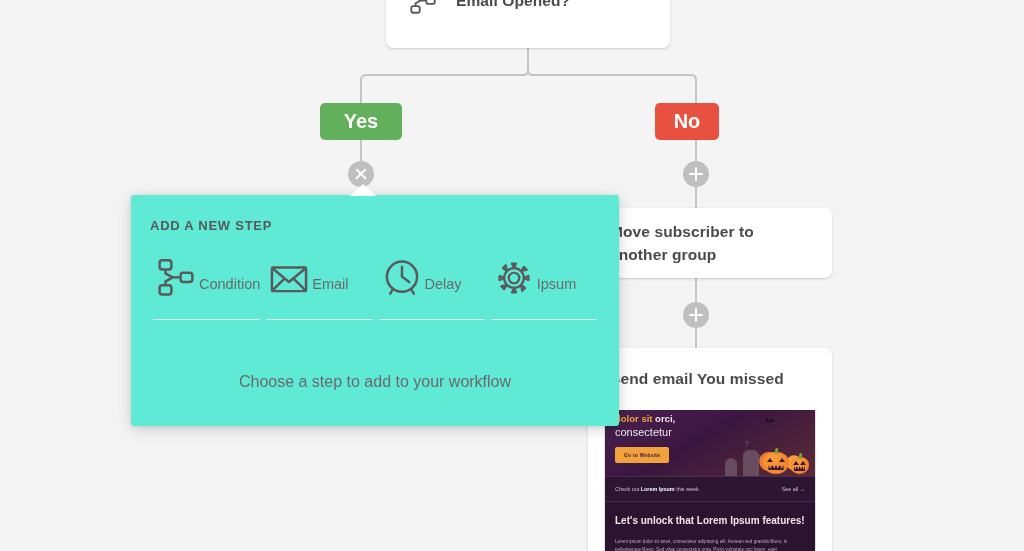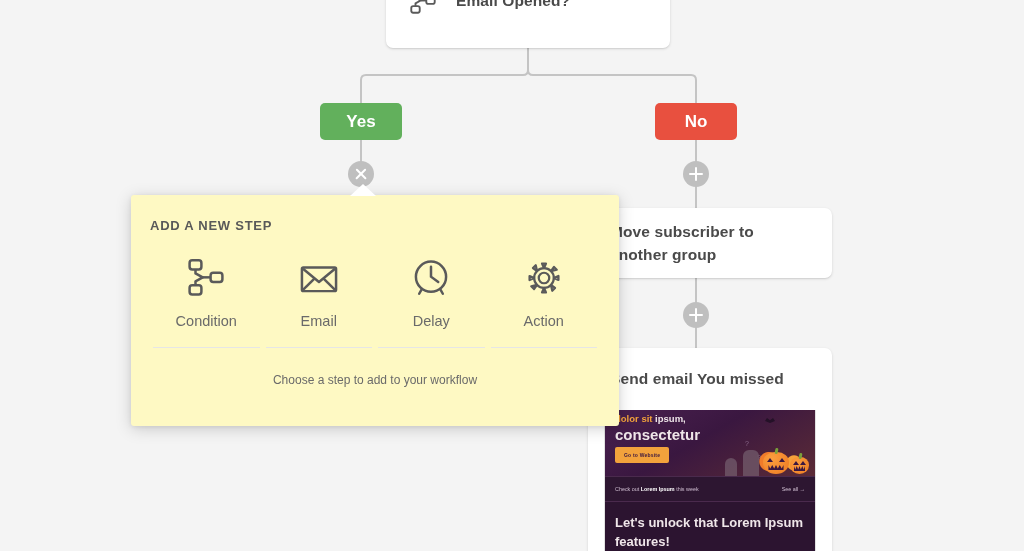--- a/index.html
+++ b/index.html
@@ -118,22 +118,22 @@
   }
   .hero-l1 {
     font-size: 9.5px;
     font-weight: bold;
     color: #f2a23c;
     line-height: 1.15;
     white-space: nowrap;
   }
   .hero-l1 span.dim { color: #efe6e9; }
   .hero-l2 {
-    font-size: 15px;
-    font-weight: bold;
+    font-size: 11px;
+    font-weight: normal;
     color: #efe6e9;
     line-height: 1.3;
   }
   .hero-btn {
     position: absolute;
     left: 10px;
     top: 37px;
     background: #f2a23c;
     color: #3a1740;
     font-size: 5px;
@@ -210,52 +210,52 @@
     align-items: center;
     justify-content: space-between;
     padding: 0 10px;
   }
   .mail-bar-left { font-size: 5.4px; color: #cdbccf; }
   .mail-bar-left b { color: #ffffff; }
   .mail-bar-right { font-size: 5.4px; color: #cdbccf; }
 
   .mail-body { padding: 12px 10px 0 10px; background: #2c1430; height: 106px; }
   .mail-h {
-    font-size: 13px;
+    font-size: 10px;
     font-weight: bold;
     color: #efe6e9;
     line-height: 1.45;
   }
   .mail-p {
     margin-top: 9px;
     font-size: 4.6px;
     color: #b9a6bd;
     line-height: 1.85;
   }
 
   
   .branch-btn {
     position: absolute;
     border-radius: 5px;
     color: #ffffff;
-    font-size: 17px;
+    font-size: 20px;
     font-weight: bold;
     display: flex;
     align-items: center;
     justify-content: center;
     z-index: 3;
   }
   .branch-yes {
     left: 320px; top: 103px;
     width: 82px; height: 37px;
     background: #62b05c;
   }
   .branch-no {
     left: 655px; top: 103px;
-    width: 82px; height: 37px;
+    width: 64px; height: 37px;
     background: #e8503f;
   }
 
   
   .node {
     position: absolute;
     width: 26px; height: 26px;
     border-radius: 50%;
     background: #bfbfbf;
     z-index: 4;
@@ -281,21 +281,21 @@
   .node-no  { left: 683px; top: 161px; }
   .node-no2 { left: 683px; top: 302px; }
 
   
   .popup {
     position: absolute;
     left: 131px;
     top: 195px;
     width: 488px;
     height: 231px;
-    background: #fef9c3;
+    background: #5eead4;
     border-radius: 3px;
     box-shadow: 0 3px 16px rgba(0,0,0,0.17), 0 1px 4px rgba(0,0,0,0.08);
     z-index: 10;
   }
   .popup-arrow {
     position: absolute;
     left: 219px;
     top: -11px;
     width: 0; height: 0;
     border-left: 13px solid transparent;
@@ -314,21 +314,21 @@
   .steps {
     position: absolute;
     left: 19px;
     top: 60px;
     right: 19px;
     display: flex;
   }
   .step {
     flex: 1 1 0;
     display: flex;
-    flex-direction: column;
+    flex-direction: row;
     align-items: center;
     padding-bottom: 18px;
     border-bottom: 1px solid #e6e6e6;
     margin: 0 3px;
     cursor: pointer;
   }
   .step-icon {
     width: 46px;
     height: 46px;
     display: flex;
@@ -338,21 +338,21 @@
   .step-label {
     margin-top: 12px;
     font-size: 14.5px;
     color: #6a6a6a;
   }
   .popup-foot {
     position: absolute;
     left: 0; right: 0;
     top: 178px;
     text-align: center;
-    font-size: 12px;
+    font-size: 16px;
     color: #6a6a6a;
   }
 </style>
 </head>
 <body>
 
 <div class="canvas">
 
   <svg class="wires" viewBox="0 0 1024 551" width="1024" height="551">
     <g fill="none" stroke="#c4c4c4" stroke-width="2">
@@ -414,21 +414,21 @@
           <div class="pk-mouth"></div>
         </div>
         <div class="pumpkin pk2">
           <div class="pk-stem"></div>
           <div class="pk-eye l"></div>
           <div class="pk-eye r"></div>
           <div class="pk-mouth"></div>
         </div>
         <div class="hero-text">
           <div class="hero-l1">
-            <span>dolor sit</span><span class="dim"> ipsum,</span>
+            <span>dolor sit</span><span class="dim"> orci,</span>
           </div>
           <div class="hero-l2">consectetur</div>
         </div>
         <div class="hero-btn">Go to Website</div>
       </div>
       <div class="mail-bar">
         <div class="mail-bar-left"><span>Check out </span><b>Lorem Ipsum</b><span> this week</span></div>
         <div class="mail-bar-right">See all →</div>
       </div>
       <div class="mail-body">
@@ -493,21 +493,21 @@
               <path d="M21.3,10.7 L23.6,7.6 L25.7,9.7 Z"></path>
               <path d="M23.5,16 L27,14.5 L27,17.5 Z"></path>
               <path d="M21.3,21.3 L24.4,23.6 L22.3,25.7 Z"></path>
               <path d="M16,23.5 L17.5,27 L14.5,27 Z"></path>
               <path d="M10.7,21.3 L8.4,24.4 L6.3,22.3 Z"></path>
               <path d="M8.5,16 L5,17.5 L5,14.5 Z"></path>
               <path d="M10.7,10.7 L7.6,8.4 L9.7,6.3 Z"></path>
             </g>
           </svg>
         </span>
-        <span class="step-label">Action</span>
+        <span class="step-label">Ipsum</span>
       </div>
 
     </div>
 
     <div class="popup-foot">Choose a step to add to your workflow</div>
   </div>
 
 </div>
 
 </body></html>

